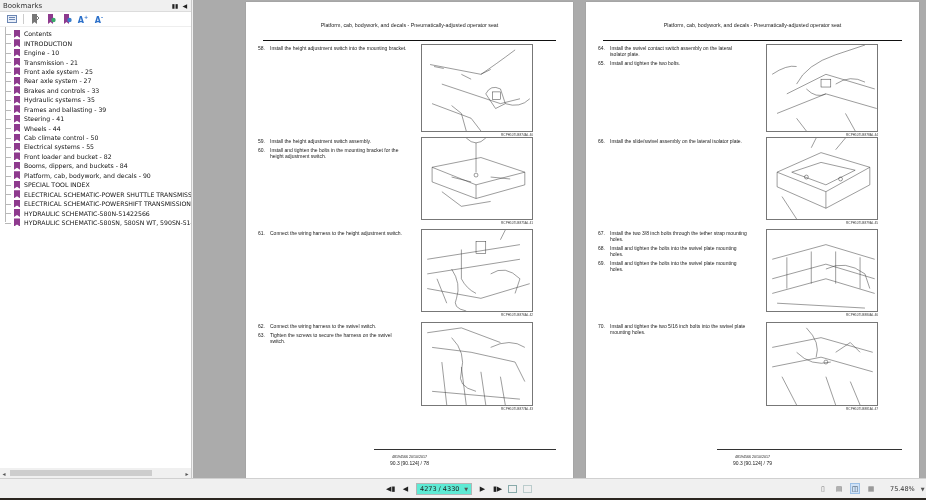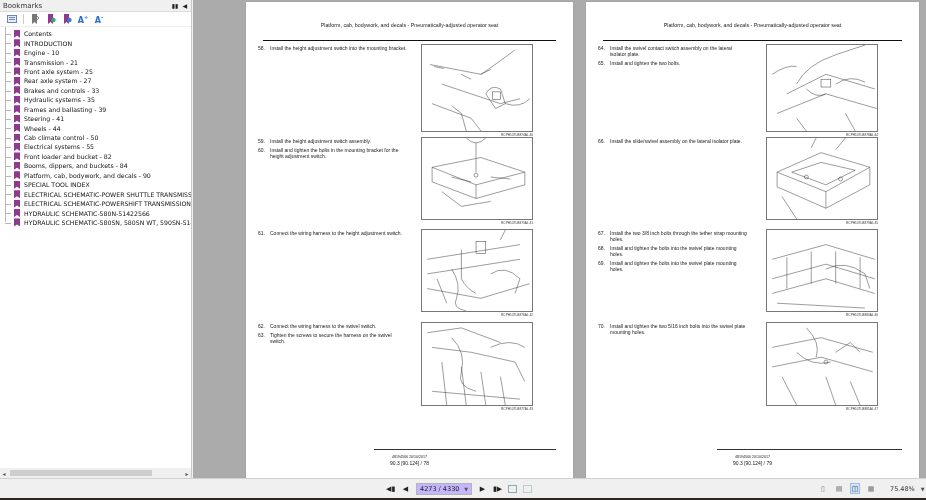--- a/index.html
+++ b/index.html
@@ -49,21 +49,21 @@
   .page-footer-rule { position: absolute; bottom: 28px; left: 145px; right: 17px; height: 1px; background: #333; }
   .page-footer { position: absolute; bottom: 12px; left: 0; right: 0; text-align: center; font-family: "Liberation Sans", sans-serif; color: #222; }
   .page-footer .f1 { font-size: 3.6px; line-height: 5px; }
   .page-footer .f2 { font-size: 5px; line-height: 6px; }
 
   
   .bottombar { position: absolute; left: 0; top: 478px; width: 926px; height: 22px; background: #f0f0f0; border-top: 1px solid #d0d0d0; }
   .bottombar .strip { position: absolute; left: 0; bottom: 0; width: 926px; height: 2px; background: #2b2620; }
   .nav { position: absolute; left: 386px; top: 4px; display: flex; align-items: center; gap: 6px; font-size: 7px; color: #222; }
   .nav .btn { width: 9px; text-align: center; font-size: 7px; }
-  .page-input { width: 56px; height: 12px; border: 1px solid #b5b5b5; background: #c4b5fd; font-size: 6.5px; display: flex; align-items: center; justify-content: space-between; padding: 0 3px; color: #222; }
+  .page-input { width: 56px; height: 12px; border: 1px solid #b5b5b5; background: #5eead4; font-size: 6.5px; display: flex; align-items: center; justify-content: space-between; padding: 0 3px; color: #222; }
   .page-input .dd { font-size: 5px; color: #555; }
   .nav .icon-sq { width: 9px; height: 8px; border: 1px solid #8aa; position: relative; }
   .nav .icon-sq.dim { border-color: #bcc; }
   .view-ctrls { position: absolute; left: 818px; top: 4px; display: flex; align-items: center; gap: 6px; font-size: 7px; color: #777; }
   .view-ctrls .vbtn { width: 10px; height: 11px; display: flex; align-items: center; justify-content: center; }
   .view-ctrls .vbtn.active { background: #cfe2f7; color: #345; border: 1px solid #9cc0e6; }
   .zoom-val { font-size: 6.5px; color: #333; margin-left: 8px; }
   .zoom-dd { font-size: 5px; color: #555; }
 </style>
 </head>

